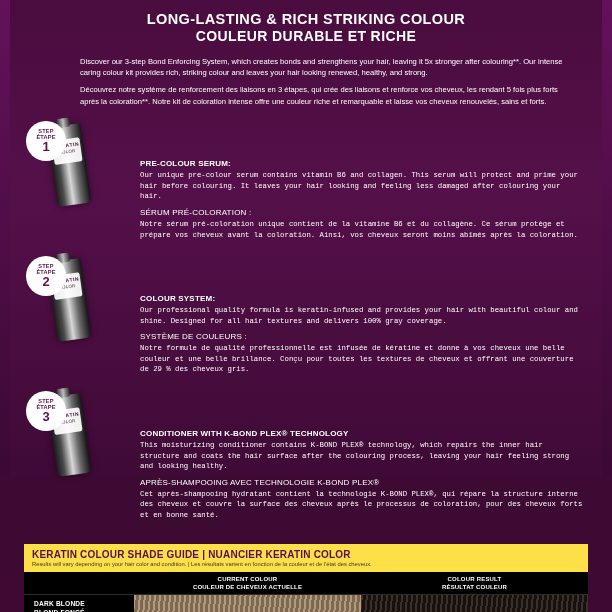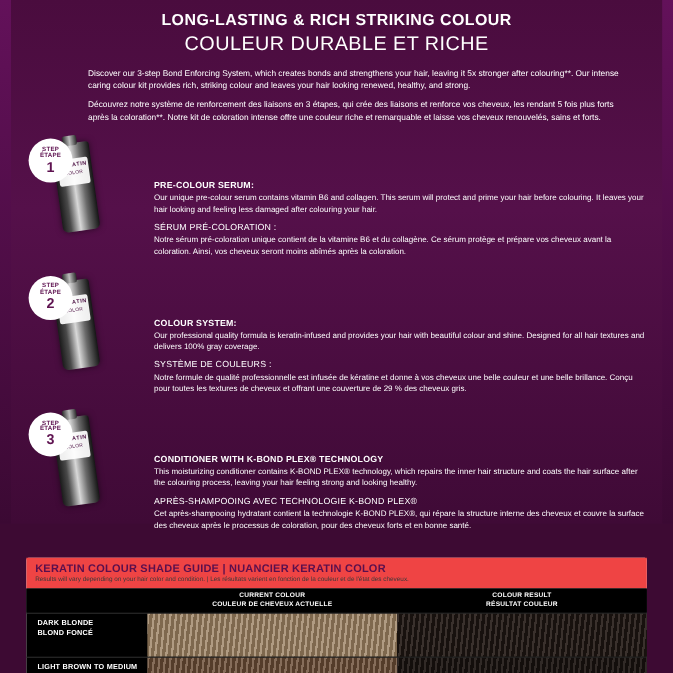--- a/index.html
+++ b/index.html
@@ -22,22 +22,22 @@
   }
   .header h1 {
     color: #ffffff;
     font-size: 14.5px;
     font-weight: bold;
     letter-spacing: .4px;
     line-height: 1.25;
   }
   .header h2 {
     color: #ffffff;
-    font-size: 18px;
-    font-weight: normal;
+    font-size: 14px;
+    font-weight: bold;
     letter-spacing: .4px;
     line-height: 1.25;
   }
   
   .intro {
     padding: 4px 34px 6px 34px;
     margin-left: 36px;
   }
   .intro p {
     color: #ffffff;
@@ -118,39 +118,40 @@
     letter-spacing: .2px;
     margin-bottom: 2px;
     text-transform: uppercase;
     margin-top: 36px;
   }
   .step-right p {
     color: #ffffff;
     font-size: 7.3px;
     line-height: 1.45;
     margin-bottom: 6px;
+    font-family: Liberation Mono, monospace;
   }
   .step-right h4 {
     color: #ffffff;
     font-size: 8px;
     font-weight: normal;
     letter-spacing: .2px;
     margin-bottom: 2px;
     text-transform: uppercase;
   }
   
   .guide {
     margin: 4px 14px 0 14px;
     background: #ffffff;
     border-radius: 2px;
     padding: 0;
     position: relative;
   }
   .guide-head {
-    background: #ef4444;
+    background: #fde047;
     padding: 5px 8px 3px 8px;
   }
   .guide-head h3 {
     color: #5a0f4d;
     font-size: 10px;
     font-weight: bold;
     letter-spacing: .2px;
   }
   .guide-head p {
     color: #3a3a3a;

